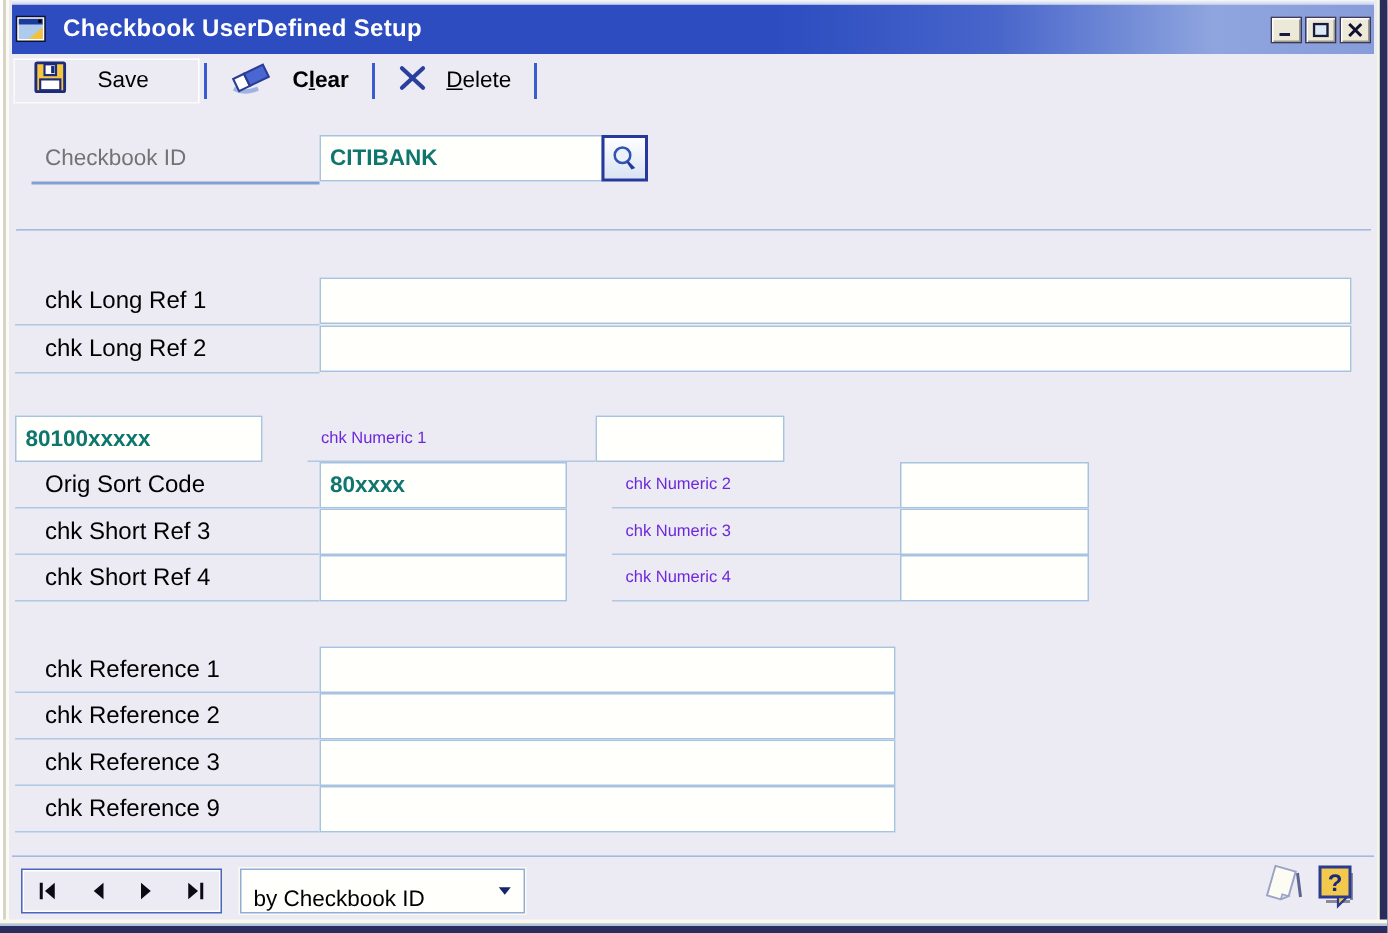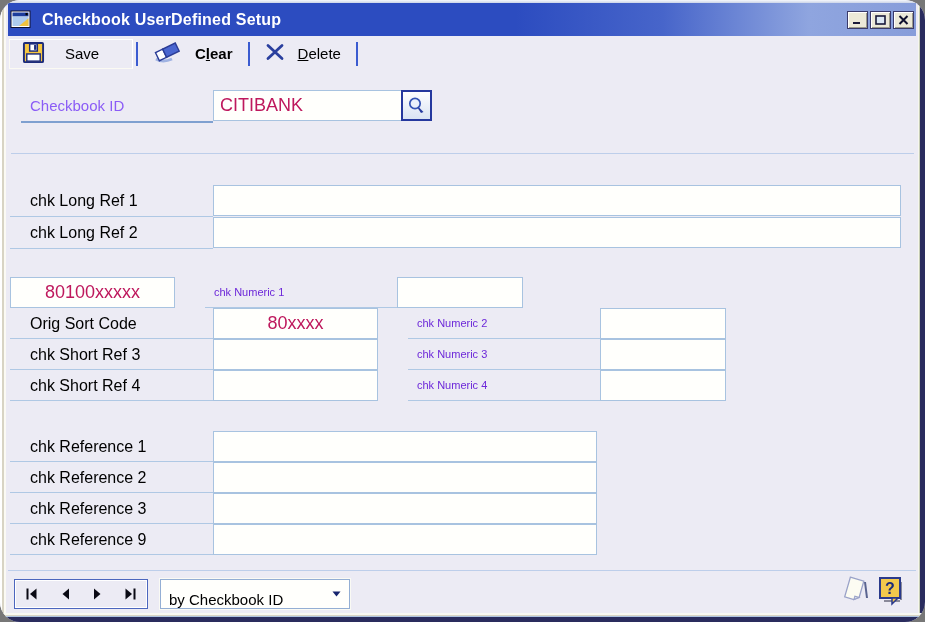--- a/index.html
+++ b/index.html
@@ -1,17 +1,17 @@
 <!DOCTYPE html>
 <html><head>
 <meta charset="utf-8">
 <style>
   html,body{margin:0;padding:0;background:#777;}
   *{box-sizing:border-box;font-family:"Liberation Sans",sans-serif;}
-  .win{position:relative;width:925px;height:622px;background:#ECEBF4;overflow:hidden;border-radius:20px;}
+  .win{position:relative;width:925px;height:622px;background:#ECEBF4;overflow:hidden;}
   
   .frame-top{position:absolute;left:0;right:0;top:0;height:3px;background:linear-gradient(#F6F8FC,#CBD4E8);z-index:5;}
   .frame-left{position:absolute;left:0;top:0;bottom:0;width:8px;z-index:5;
     background:linear-gradient(90deg,#FFFFFF 0 2px,#D8D4C4 2px 4px,#FBFAF4 4px 6px,#ECEBF4 6px 8px);}
   .frame-right{position:absolute;right:0;top:0;bottom:0;width:9px;z-index:5;
     background:linear-gradient(270deg,#2A2C5E 0 5px,#C6CCB6 5px 6px,#F6F6EE 6px 7px,#ECEBF4 7px 9px);}
   .frame-bottom{position:absolute;left:0;right:0;bottom:0;height:9px;z-index:6;
     background:linear-gradient(0deg,#2A2C5E 0 5px,#AFC4E0 5px 6px,#D8D4C4 6px 7px,#F8F8F2 7px 9px);}
   
   .titlebar{position:absolute;left:3px;right:6px;top:3px;height:33px;display:flex;align-items:center;
@@ -24,23 +24,23 @@
   
   .toolbar{position:absolute;left:8px;right:9px;top:36px;height:35px;display:flex;align-items:center;}
   .tbtn{display:flex;align-items:center;background:transparent;border:none;font-size:15px;color:#000;height:30px;padding:0 12px;}
   .tbtn .lbl{margin-left:12px;}
   .save-btn{border:1px solid #FBFAF3;border-right-color:#FFFFFF;border-top-color:#FFFFFF;width:124px;margin-left:1px;}
   .save-btn .lbl{margin-left:20px;}
   .bold{font-weight:bold;}
   .u{text-decoration:underline;}
   .tsep{width:2px;height:24px;background:#3B5BD0;margin:0 3px;}
   
-  .field{background:#FFFFFC;border:1px solid #A8C3E0;font-size:18px;color:#be185d;padding:0 6px;height:31px;}
+  .field{background:#FFFFFC;border:1px solid #A8C3E0;font-size:15px;color:#0f766e;padding:0 6px;height:31px;font-weight:bold;}
   input.field{outline:none;}
-  .label{font-size:15px;color:#8b5cf6;}
+  .label{font-size:15px;color:#737373;}
   
   .cb-label{position:absolute;left:30px;top:90px;height:31px;line-height:31px;}
   .cb-underline{position:absolute;left:21px;top:121px;width:192px;height:2px;background:#7FA0D0;}
   .cb-input{position:absolute;left:213px;top:90px;width:189px;}
   .lookup-btn{position:absolute;left:401px;top:90px;width:31px;height:31px;border:2px solid #25389E;
     background:linear-gradient(#FEFEFF,#D9E3F3);display:flex;align-items:center;justify-content:center;padding:0;}
   .divider{position:absolute;left:11px;top:153px;width:903px;height:1px;background:#3D59B5;border-bottom:1px solid #BDCEEA;}
   
   .rows{position:absolute;display:flex;flex-direction:column;}
   .row{display:flex;height:32px;}
@@ -48,21 +48,21 @@
   .lcell{width:203px;padding-left:20px;line-height:31px;border-bottom:1px solid #AFC8E4;font-size:16px;color:#000;}
   .rows-long{left:10px;top:185px;}
   .rows-long .field{width:688px;height:32px;}
   .rows-mid{left:10px;top:277px;}
   .rows-mid .lfield{width:165px;}
   .spacer{width:30px;}
   .rcell{width:192px;padding-left:9px;line-height:31px;border-bottom:1px solid #AFC8E4;font-size:11px;color:#6d28d9;}
   .rows-mid .rfield{width:126px;}
   .rows-ref{left:10px;top:431px;}
   .rows-ref .field{width:384px;}
-  .rows .field{height:31px;text-align:center;}
+  .rows .field{height:31px;}
   
   .status-divider{position:absolute;left:8px;top:570px;width:908px;height:1px;background:#3D59B5;border-bottom:1px solid #BDCEEA;}
   .vcr{position:absolute;left:14px;top:579px;width:134px;height:30px;border:1px solid #4C66BE;
     box-shadow:inset 0 0 0 1px #FFFFFF;display:flex;align-items:stretch;}
   .vcr button{flex:1;background:transparent;border:none;display:flex;align-items:center;justify-content:center;padding:0;}
   .sortbox{position:absolute;left:160px;top:579px;width:190px;height:30px;background:#FFFFFC;border:1px solid #93AED4;
     box-shadow:0 0 0 1px #FAFAF4;display:flex;align-items:flex-end;}
   .sort-text{flex:1;padding-left:8px;font-size:15px;color:#000;}
   .sort-arrow{width:26px;height:100%;background:transparent;border:none;display:flex;align-items:center;justify-content:center;padding:0;}
   .corner-btn{position:absolute;background:transparent;border:none;padding:0;}

